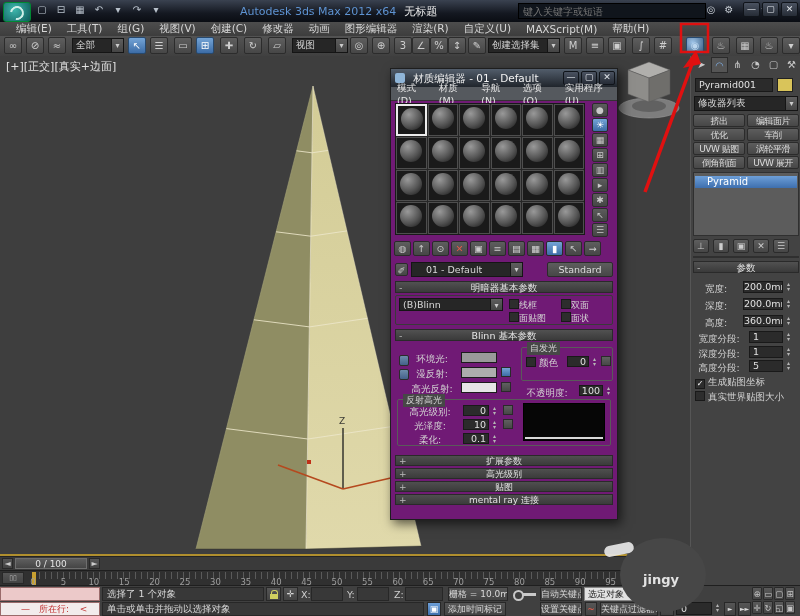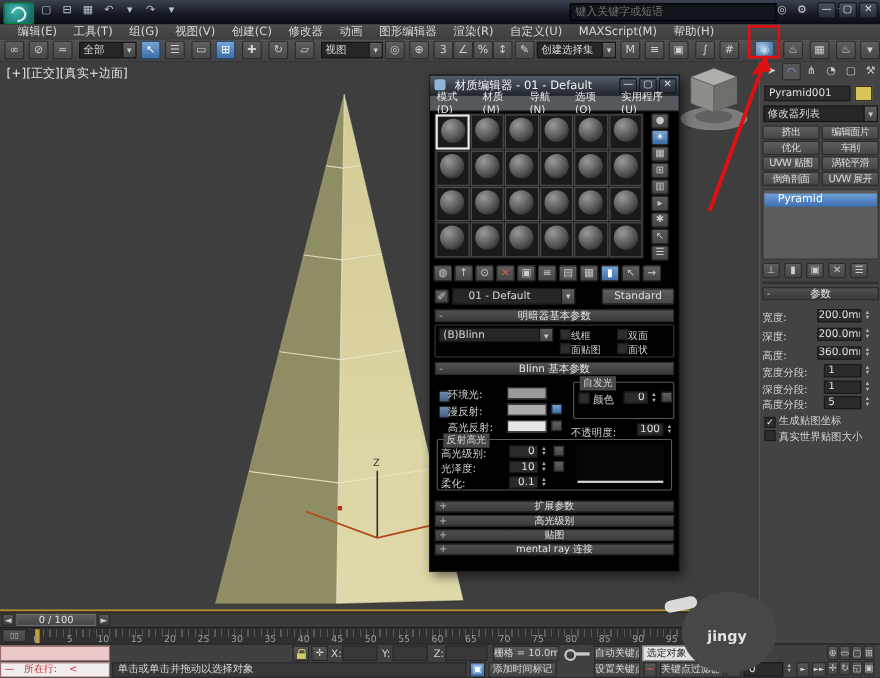--- a/index.html
+++ b/index.html
@@ -39,21 +39,21 @@
   .tb-dd{position:absolute;top:2px;height:15px;box-sizing:border-box;background:#262626;
     border:1px solid #151515;color:#d8d8d8;font-size:9.5px;display:flex;align-items:center;}
   .tb-dd .lbl{flex:1;padding-left:3px;white-space:nowrap;overflow:hidden;}
   .tb-dd .crt{width:11px;text-align:center;background:linear-gradient(#5e5e5e,#454545);
     color:#ccc;height:100%;line-height:13px;font-size:8px;border-left:1px solid #151515;}
   
   .viewport{position:absolute;left:0;top:56px;width:690px;height:500px;background:#3e3e3e;
     border-bottom:2px solid #b08f2e;box-sizing:border-box;}
   .vplabel{position:absolute;left:6px;top:3px;color:#e2e2e2;font-size:11px;}
   
-  .me{position:absolute;left:390px;top:68px;width:228px;height:452px;background:#000000;
+  .me{position:absolute;left:390px;top:68px;width:228px;height:452px;background:#701a75;
     border:1px solid #1e1e1e;box-shadow:3px 4px 10px rgba(0,0,0,.6);z-index:20;box-sizing:border-box;}
   .me-title{position:absolute;left:0;top:0;width:100%;height:18px;
     background:linear-gradient(#525d6b,#20252c);color:#f2f2f2;font-size:10.5px;line-height:18px;}
   .me-title .mi{display:inline-block;width:10px;height:10px;background:#8fb5d8;border-radius:2px;
     margin:0 5px 0 4px;vertical-align:-1px;}
   .me-ctl{position:absolute;top:2px;display:flex;gap:2px;}
   .me-ctl .winbtn{width:14px;height:12px;line-height:11px;}
   .me-menu{position:absolute;left:0;top:18px;width:100%;height:14px;background:#55595e;
     display:flex;gap:8px;padding-left:6px;align-items:center;font-size:9.5px;color:#e6e6e6;
     border-bottom:1px solid #333;box-sizing:border-box;}
@@ -75,21 +75,21 @@
   .me-ti.red{color:#e05a4a;}
   .fieldbox{background:#2b2b2b;border:1px solid #191919;color:#e0e0e0;font-size:9.5px;
     box-sizing:border-box;overflow:hidden;white-space:nowrap;}
   .btn{background:linear-gradient(#5d5d5d,#474747);border:1px solid #2b2b2b;color:#dcdcdc;
     text-align:center;font-size:9.5px;border-radius:2px;box-sizing:border-box;overflow:hidden;white-space:nowrap;}
   .roll-hdr{position:absolute;height:12px;background:linear-gradient(#515151,#3a3a3a);
     border:1px solid #2a2a2a;color:#e6e6e6;font-size:9.5px;line-height:11px;text-align:center;box-sizing:border-box;}
   .roll-hdr .mm{position:absolute;left:3px;top:0;color:#bbb;}
   .groupbox{position:absolute;border:1px solid #5a5a5a;border-radius:2px;box-sizing:border-box;}
   .glegend{position:absolute;font-size:9px;color:#d5d5d5;background:#474747;padding:0 3px;white-space:nowrap;}
-  .plabel{position:absolute;font-size:9.5px;color:#d2d2d2;text-align:left;white-space:nowrap;}
+  .plabel{position:absolute;font-size:9.5px;color:#d2d2d2;text-align:center;white-space:nowrap;}
   .swatch{position:absolute;height:11px;border:1px solid #1c1c1c;box-sizing:border-box;}
   .spin{position:absolute;width:9px;font-size:6px;line-height:5px;color:#b5b5b5;text-align:center;}
   .cbx{display:inline-block;width:8px;height:8px;background:#2d2d2d;border:1px solid #191919;
     color:#fff;font-size:8px;line-height:8px;text-align:center;vertical-align:-1px;}
   .cbrow{position:absolute;font-size:9.5px;color:#d2d2d2;white-space:nowrap;}
   .mapbtn{position:absolute;width:10px;height:10px;background:linear-gradient(#606060,#474747);
     border:1px solid #2a2a2a;box-sizing:border-box;}
   .rollbar{position:absolute;left:4px;width:218px;height:11px;background:linear-gradient(#4f4f4f,#3b3b3b);
     border:1px solid #2a2a2a;color:#e2e2e2;font-size:9px;line-height:10px;text-align:center;box-sizing:border-box;}
   .rollbar .pp{position:absolute;left:3px;top:0;color:#bbb;}
@@ -154,20 +154,23 @@
       </div>
     <div class="qat" id="qat">
         <div class="ti">▢</div>
         <div class="ti">⊟</div>
         <div class="ti">▦</div>
         <div class="ti">↶</div>
         <div class="ti">▾</div>
         <div class="ti">↷</div>
         <div class="ti">▾</div>
       </div>
+    <div class="apptitle">
+      <span>Autodesk 3ds Max 2012 x64</span><span class="doctitle">无标题</span>
+    </div>
     <input class="isearch" placeholder="键入关键字或短语" style="">
     <div class="ticons" id="title-icons">
         <div class="ti">◎</div>
         <div class="ti">⚙</div>
         <div class="ti">▸</div>
         <div class="ti">★</div>
         <div class="ti">?</div>
       </div>
     <div class="winbtns">
       <div class="winbtn">—</div>
@@ -374,20 +377,21 @@
       <div class="ticklbl" style="left: 519.4px;">80</div>
       <div class="ticklbl" style="left: 549.8px;">85</div>
       <div class="ticklbl" style="left: 580.2px;">90</div>
       <div class="ticklbl" style="left: 610.6px;">95</div>
       <div class="ticklbl" style="left: 641px;">100</div>
     </div>
 
   <div class="statusbar">
 
     <div style="position:absolute;left:0;top:1px;width:100px;height:14px;background:#ecc9c9;border:1px solid #9a6a6a;box-sizing:border-box;"></div>
+    <div class="sfield" style="left:102px;top:1px;width:162px;">选择了 1 个对象</div>
     <div class="lockicon" style="left:266px;top:1px;">
         <span class="arc"></span>
         <span class="bod"></span>
       </div>
     <div class="sbtn" style="left:283px;top:1px;width:15px;">✛</div>
     <div class="slabel" style="left:301px;top:3px;">X:</div>
     <div class="sfield" style="left:311px;top:1px;width:32px;"></div>
     <div class="slabel" style="left:347px;top:3px;">Y:</div>
     <div class="sfield" style="left:357px;top:1px;width:32px;"></div>
     <div class="slabel" style="left:394px;top:3px;">Z:</div>
@@ -396,21 +400,21 @@
     <div class="keyicon" style="left:512px;top:2px;">
         <span class="ring"></span>
         <span class="stem"></span>
       </div>
     <div class="sbtn" style="left:540px;top:1px;width:42px;">自动关键点</div>
     <div style="position:absolute;left:584px;top:1px;width:72px;height:14px;background:#e2e2e2;border:1px solid #888;color:#222;font-size:9px;line-height:12px;padding-left:3px;box-sizing:border-box;">
       <span>选定对象</span>
       <span style="float:right;margin-right:1px;">▾</span>
     </div>
 
-    <div style="position:absolute;left:0;top:16px;width:100px;height:14px;background:#f2ecec;border:1px solid #9a6a6a;box-sizing:border-box;color:#c23333;font-size:9px;line-height:12px;padding-left:3px;white-space:nowrap;overflow:hidden;">
+    <div style="position:absolute;left:0;top:16px;width:100px;height:14px;background:#f2ecec;border:1px solid #9a6a6a;box-sizing:border-box;color:#c23333;font-size:9px;line-height:12px;padding-left:20px;white-space:nowrap;overflow:hidden;">
       <span>—</span>
       <span style="margin-left:6px;">所在行:</span>
       <span style="margin-left:8px;">&lt;</span>
     </div>
     <div class="sfield" style="left:102px;top:16px;width:322px;">单击或单击并拖动以选择对象</div>
     <div class="sbtn" style="left:427px;top:16px;width:14px;background:linear-gradient(#6d9fd8,#3e6fae);color:#fff;">▣</div>
     <div class="sbtn" style="left:444px;top:16px;width:62px;">添加时间标记</div>
     <div class="sbtn" style="left:540px;top:16px;width:42px;">设置关键点</div>
     <div class="sbtn" style="left:585px;top:16px;width:12px;color:#d65a4a;font-style:italic;font-weight:bold;">~</div>
     <div class="sbtn" style="left:600px;top:16px;width:58px;">关键点过滤器...</div>

